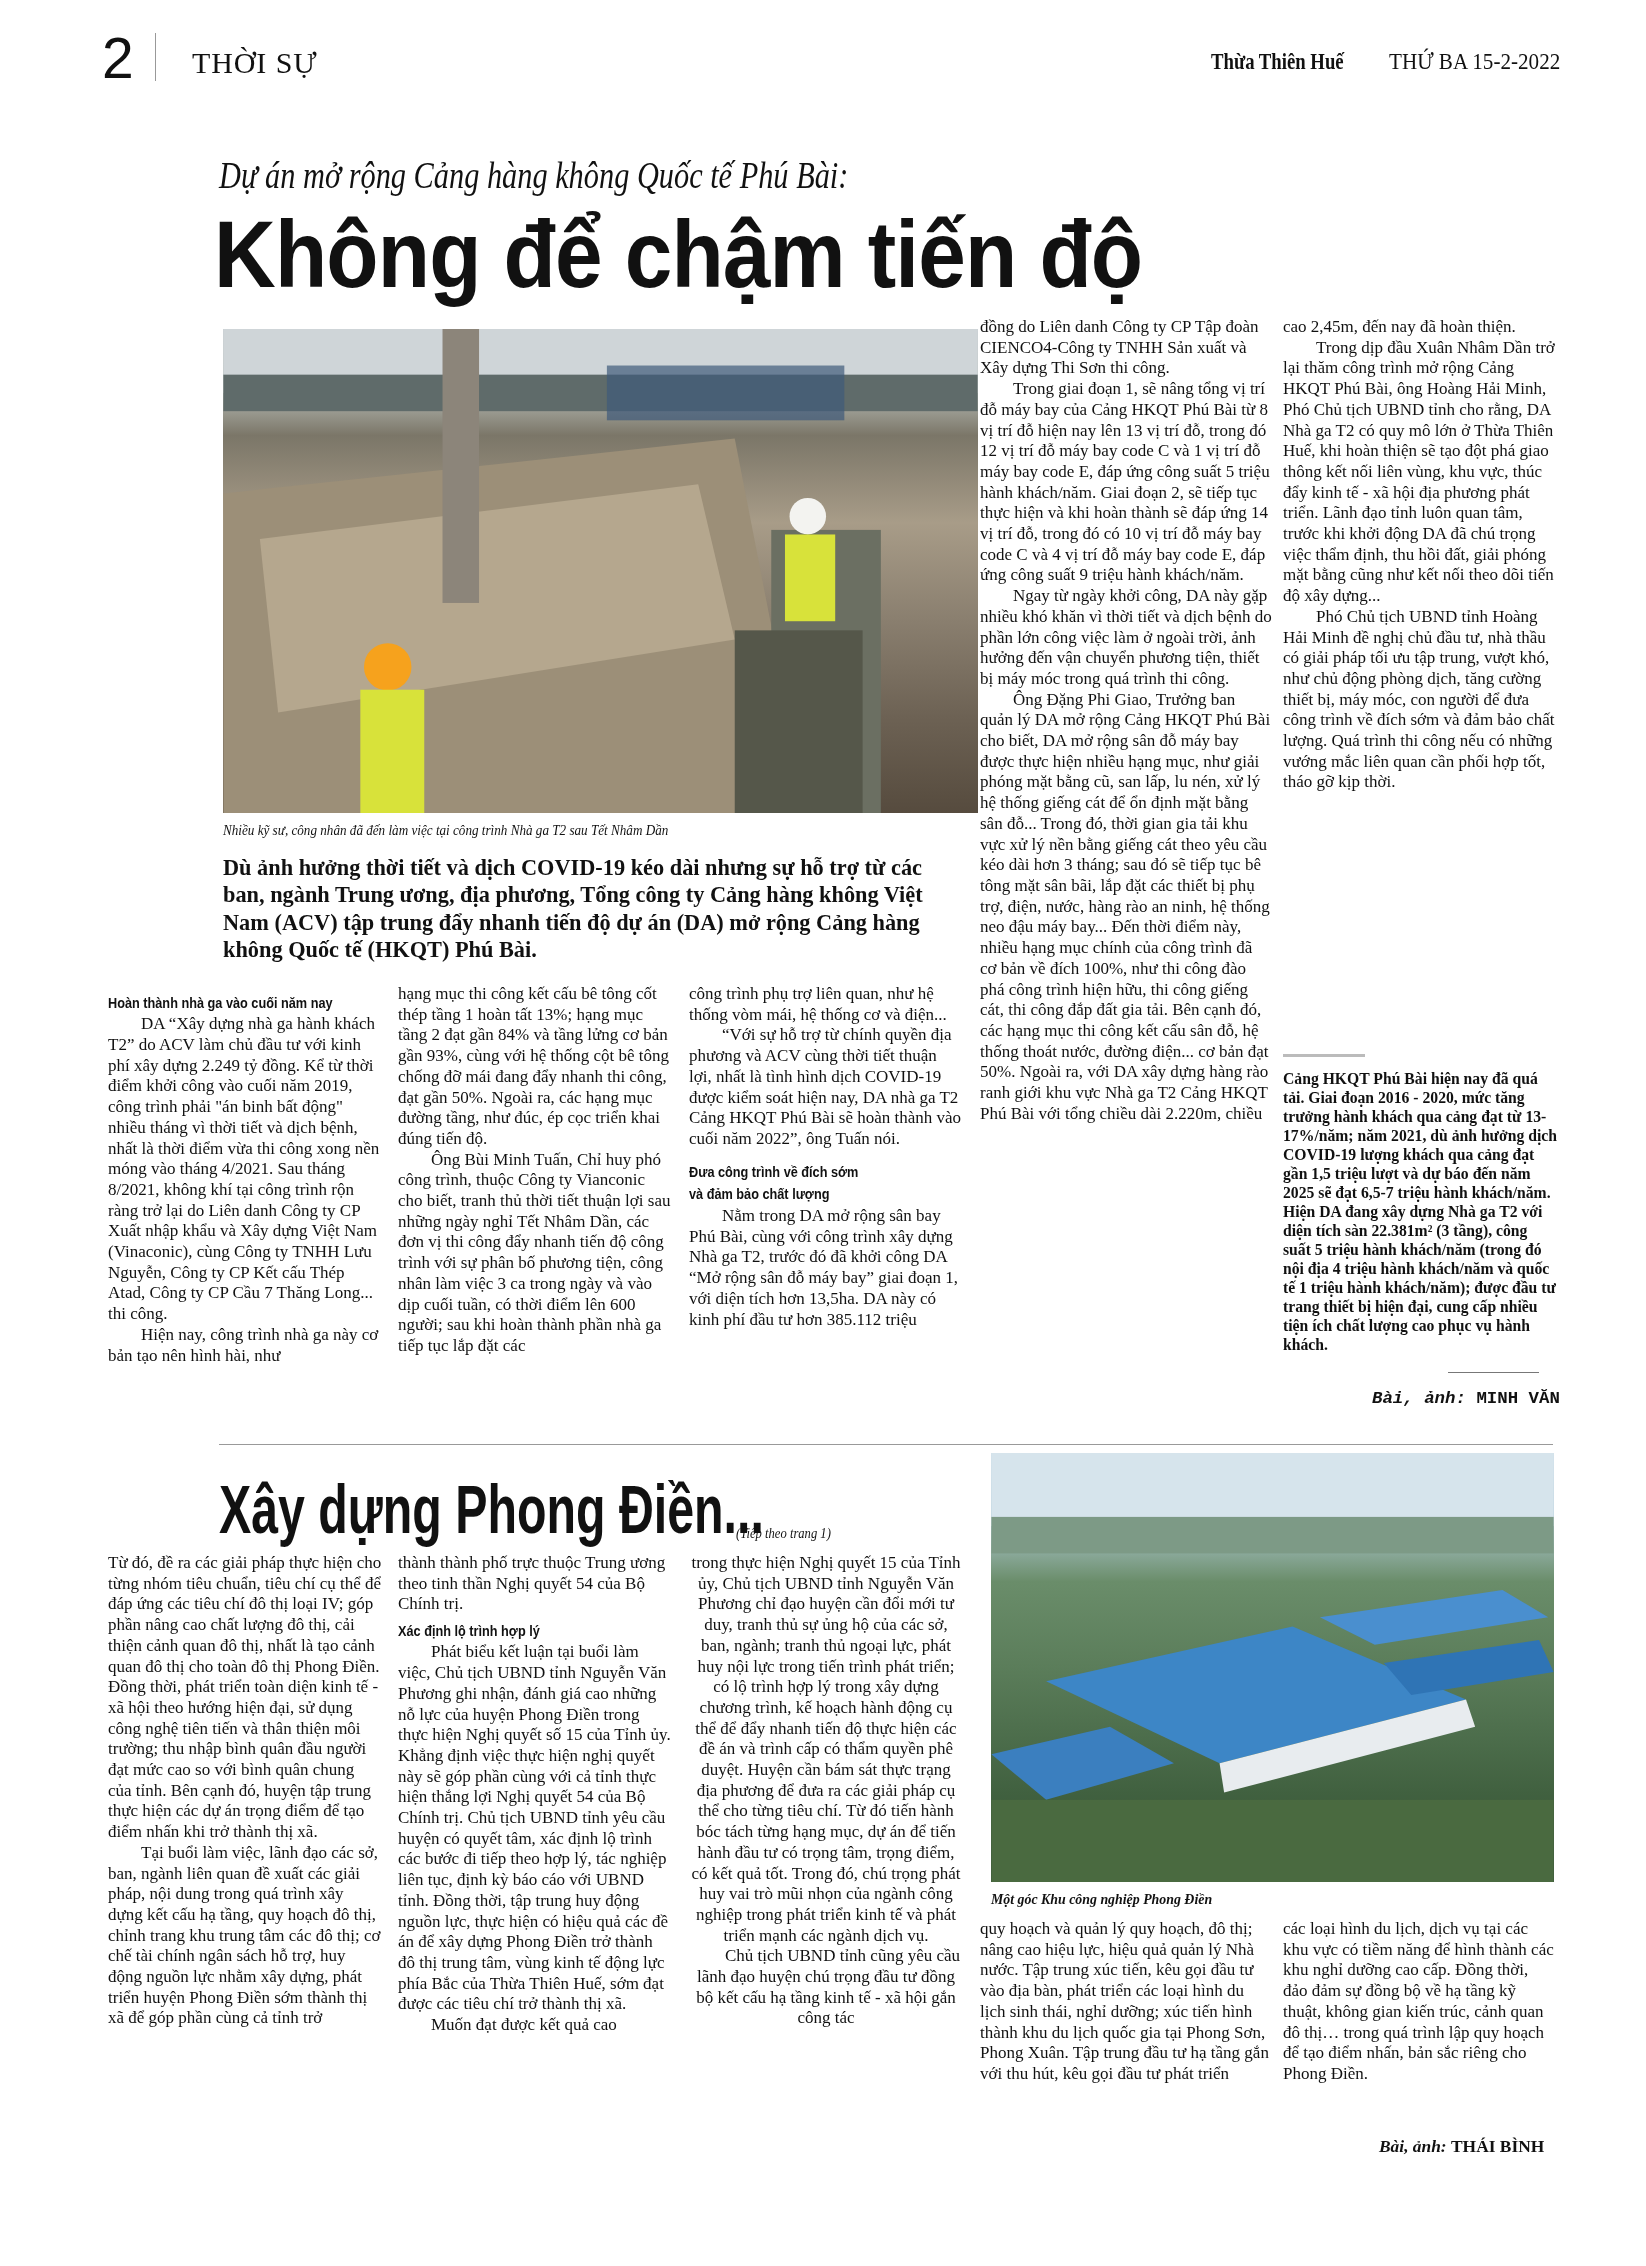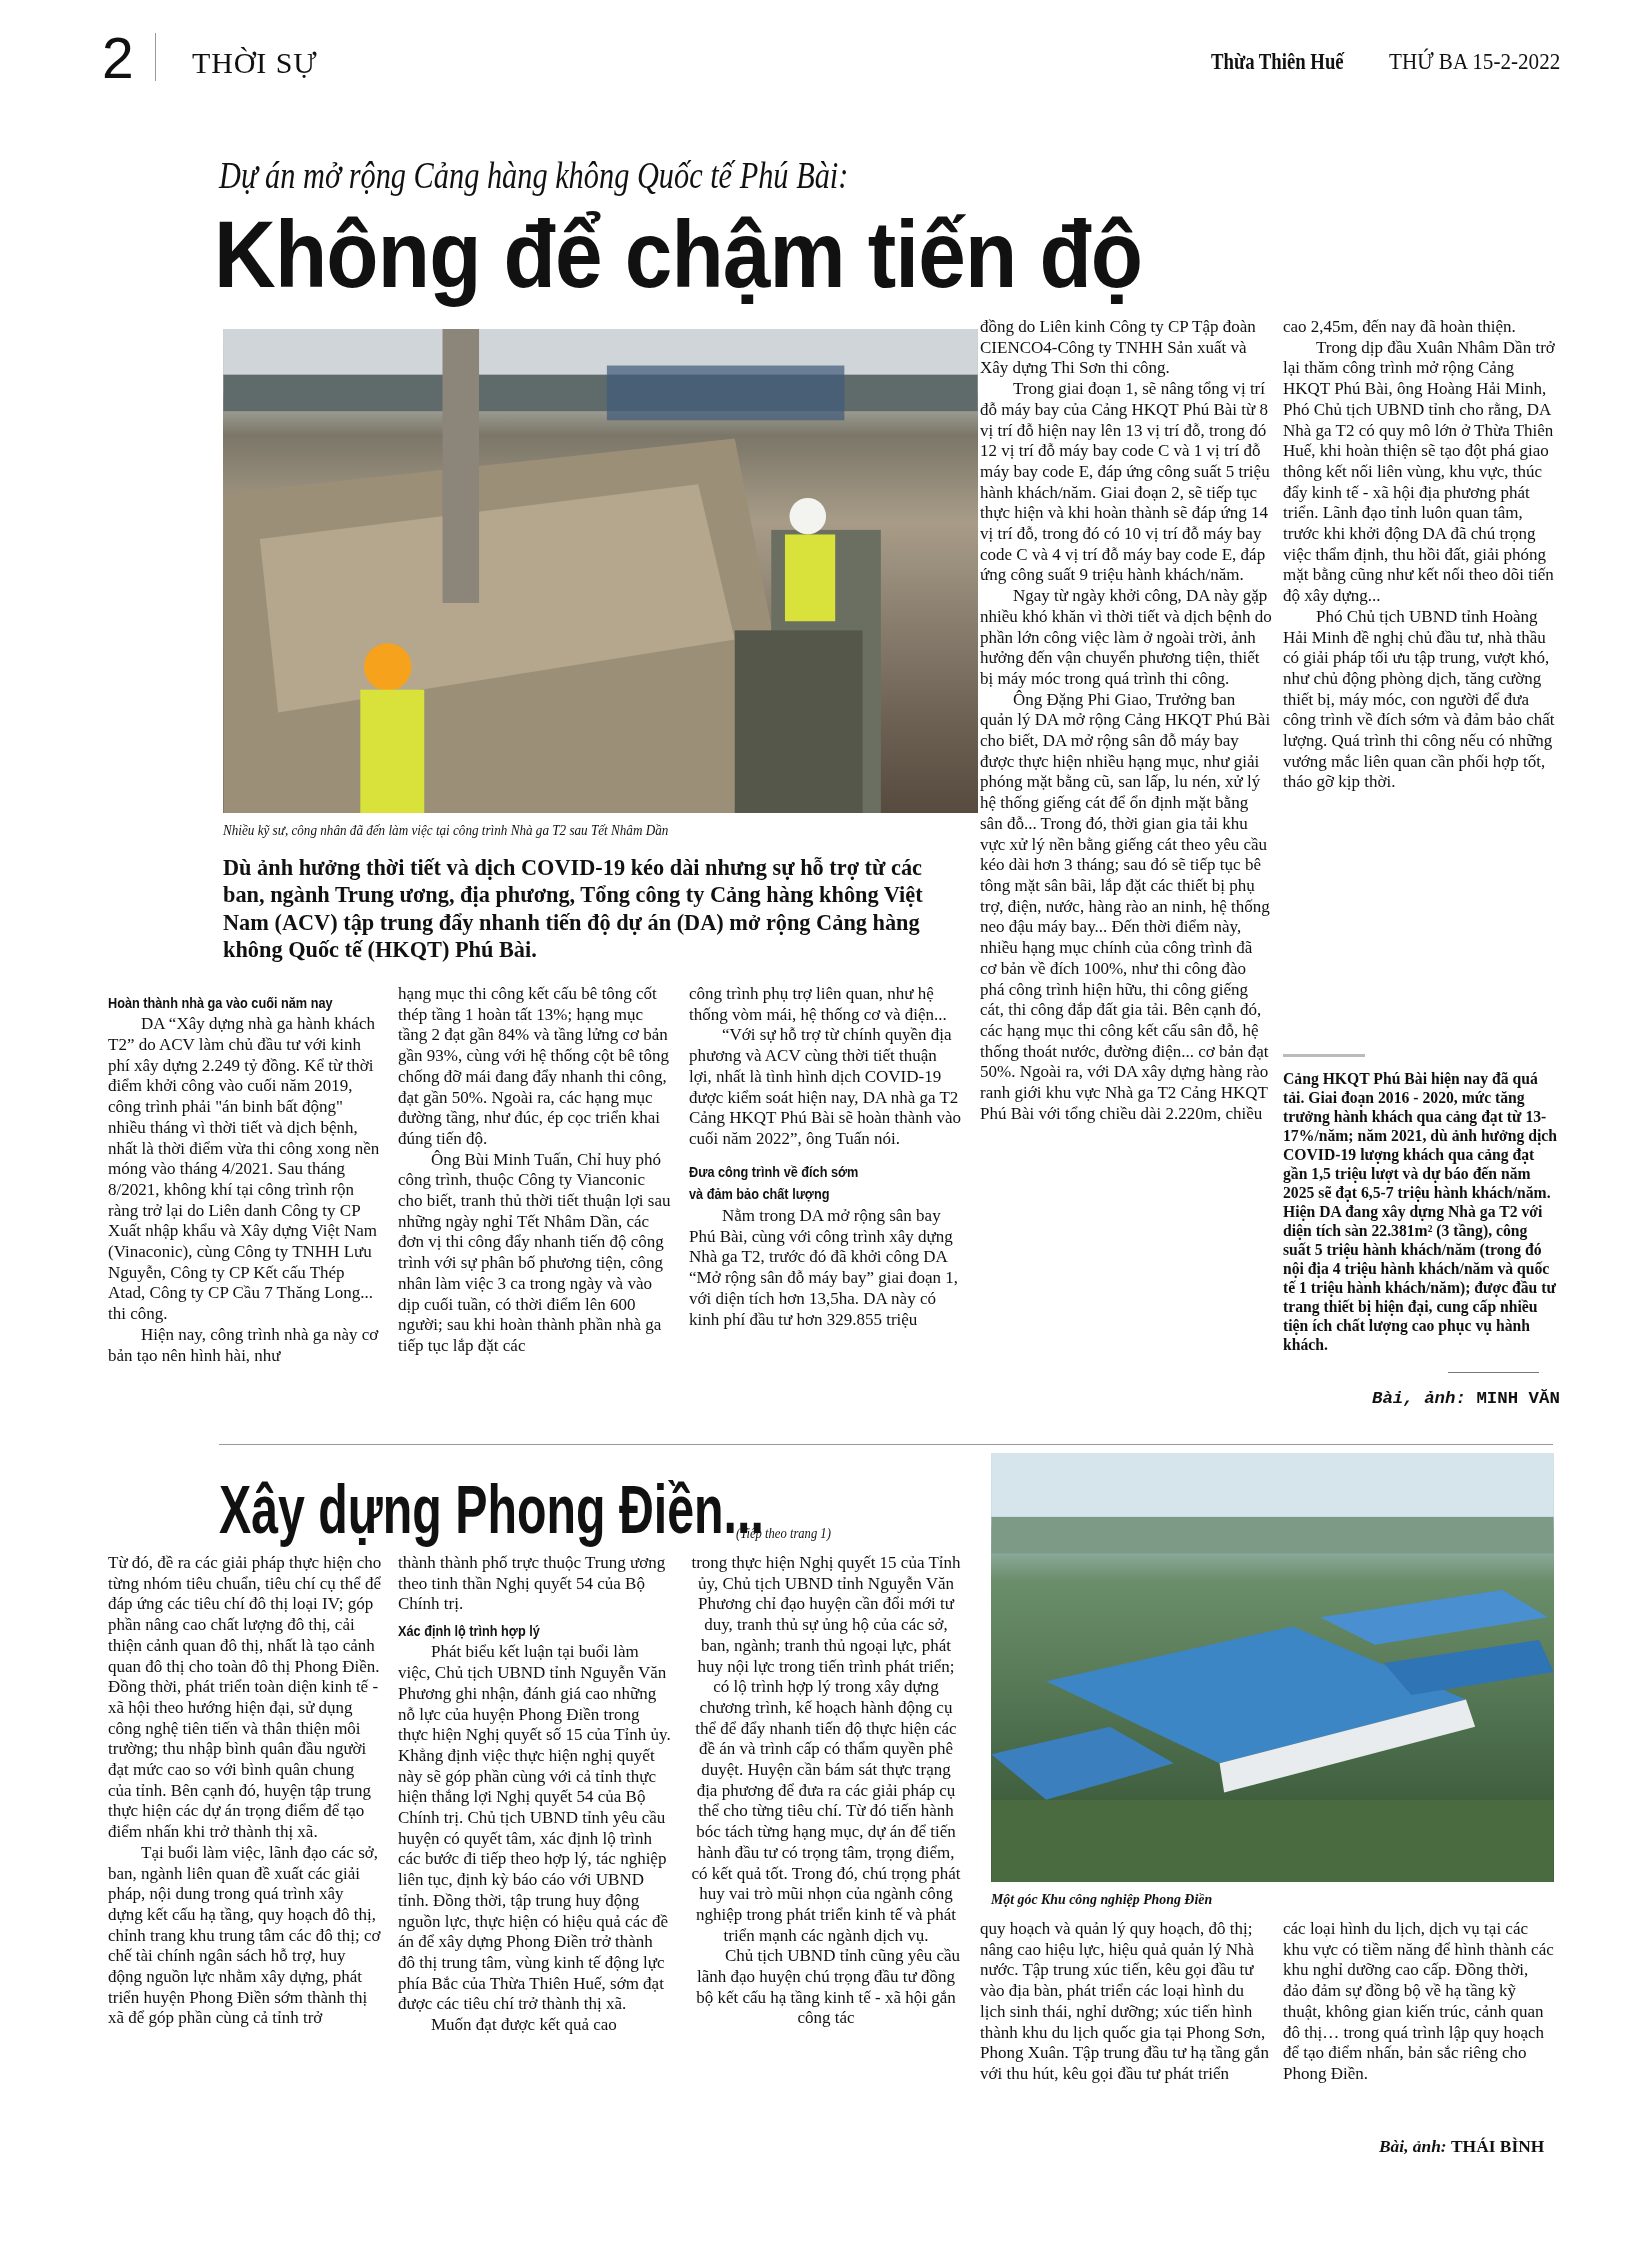--- a/index.html
+++ b/index.html
@@ -68,25 +68,25 @@
 <div class="col" style="left:398px;top:984px;width:274px;">
   <p class="noindent">hạng mục thi công kết cấu bê tông cốt thép tầng 1 hoàn tất 13%; hạng mục tầng 2 đạt gần 84% và tầng lửng cơ bản gần 93%, cùng với hệ thống cột  bê tông chống đỡ mái đang đẩy nhanh thi công, đạt gần 50%. Ngoài ra, các hạng mục đường tầng, như đúc, ép cọc triển khai đúng tiến độ.</p>
   <p>Ông Bùi Minh Tuấn, Chỉ huy phó công trình, thuộc Công ty Vianconic cho biết, tranh thủ thời tiết thuận lợi sau những ngày nghỉ Tết Nhâm Dần, các đơn vị thi công đẩy nhanh tiến độ công trình với sự phân bố phương tiện, công nhân làm việc 3 ca trong ngày và vào dịp cuối tuần, có thời điểm lên 600 người; sau khi hoàn thành phần nhà ga tiếp tục lắp đặt các</p>
 </div>
 
 <div class="col" style="left:689px;top:984px;width:274px;">
   <p class="noindent">công trình phụ trợ liên quan, như hệ thống vòm mái, hệ thống cơ và điện...</p>
   <p>“Với sự hỗ trợ từ chính quyền địa phương và ACV cùng thời tiết thuận lợi, nhất là tình hình dịch COVID-19 được kiểm soát hiện nay, DA nhà ga T2 Cảng HKQT Phú Bài sẽ hoàn thành vào cuối năm 2022”, ông Tuấn nói.</p>
   <div class="subhead" style="margin-top:12.8px">Đưa công trình về đích sớm</div>
   <div class="subhead" style="margin-top:0">và đảm bảo chất lượng</div>
-  <p>Nằm trong DA mở rộng sân bay Phú Bài, cùng với công trình xây dựng Nhà ga T2, trước đó đã khởi công DA “Mở rộng sân đỗ máy bay” giai đoạn 1, với diện tích hơn 13,5ha. DA này có kinh phí đầu tư hơn 329.855 triệu</p>
+  <p>Nằm trong DA mở rộng sân bay Phú Bài, cùng với công trình xây dựng Nhà ga T2, trước đó đã khởi công DA “Mở rộng sân đỗ máy bay” giai đoạn 1, với diện tích hơn 13,5ha. DA này có kinh phí đầu tư hơn 385.112 triệu</p>
 </div>
 
 <div class="col" style="left:980px;top:317px;width:292px;">
-  <p class="noindent">đồng do Liên kinh Công ty CP Tập đoàn CIENCO4-Công ty TNHH Sản xuất và Xây dựng Thi Sơn thi công.</p>
+  <p class="noindent">đồng do Liên danh Công ty CP Tập đoàn CIENCO4-Công ty TNHH Sản xuất và Xây dựng Thi Sơn thi công.</p>
   <p>Trong giai đoạn 1, sẽ nâng tổng vị trí đỗ máy bay của Cảng HKQT Phú Bài từ 8 vị trí đỗ hiện nay lên 13 vị trí đỗ, trong đó 12 vị trí đỗ máy bay code C và 1 vị trí đỗ máy bay code E, đáp ứng công suất 5 triệu hành khách/năm. Giai đoạn 2, sẽ tiếp tục thực hiện và khi hoàn thành sẽ đáp ứng 14 vị trí đỗ, trong đó có 10 vị trí đỗ máy bay code C và 4 vị trí đỗ máy bay code E, đáp ứng công suất 9 triệu hành khách/năm.</p>
   <p>Ngay từ ngày khởi công, DA này gặp nhiều khó khăn vì thời tiết và dịch bệnh do phần lớn công việc làm ở ngoài trời, ảnh hưởng đến vận chuyển phương tiện, thiết bị máy móc trong quá trình thi công.</p>
   <p>Ông Đặng Phi Giao, Trưởng ban quản lý DA mở rộng Cảng HKQT Phú Bài cho biết, DA mở rộng sân đỗ máy bay được thực hiện nhiều hạng mục, như giải phóng mặt bằng cũ, san lấp, lu nén, xử lý hệ thống giếng cát để ổn định mặt bằng sân đỗ... Trong đó, thời gian gia tải khu vực xử lý nền bằng giếng cát theo yêu cầu kéo dài hơn 3 tháng; sau đó sẽ tiếp tục bê tông mặt sân bãi, lắp đặt các thiết bị phụ trợ, điện, nước, hàng rào an ninh, hệ thống neo đậu máy bay... Đến thời điểm này, nhiều hạng mục chính của công trình đã cơ bản về đích 100%, như thi công đào phá công trình hiện hữu, thi công giếng cát, thi công đắp đất gia tải. Bên cạnh đó, các hạng mục thi công kết cấu sân đỗ, hệ thống thoát nước, đường  điện... cơ bản đạt 50%. Ngoài ra, với DA xây dựng hàng rào ranh giới khu vực Nhà ga T2 Cảng HKQT Phú Bài với tổng chiều dài 2.220m, chiều</p>
 </div>
 
 <div class="col" style="left:1283px;top:317px;width:274px;">
   <p class="noindent">cao 2,45m, đến nay đã hoàn thiện.</p>
   <p>Trong dịp đầu Xuân Nhâm Dần trở lại thăm công trình mở rộng Cảng HKQT Phú Bài, ông Hoàng Hải Minh, Phó Chủ tịch UBND tỉnh cho rằng, DA Nhà ga T2 có quy mô lớn ở Thừa Thiên Huế, khi hoàn thiện sẽ tạo đột phá giao thông kết nối liên vùng, khu vực, thúc đẩy kinh tế - xã hội địa phương phát triển. Lãnh đạo tỉnh luôn quan tâm, trước khi khởi động DA đã chú trọng việc thẩm định, thu hồi đất, giải phóng mặt bằng cũng như kết nối theo dõi tiến độ xây dựng...</p>
   <p>Phó Chủ tịch UBND tỉnh Hoàng Hải Minh đề nghị chủ đầu tư, nhà thầu có giải pháp tối ưu tập trung, vượt khó, như chủ động phòng dịch, tăng cường thiết bị, máy móc, con người để đưa công trình về đích sớm và đảm bảo chất lượng. Quá trình thi công nếu có những vướng mắc liên quan cần phối hợp tốt, tháo gỡ kịp thời.</p>
 </div>

